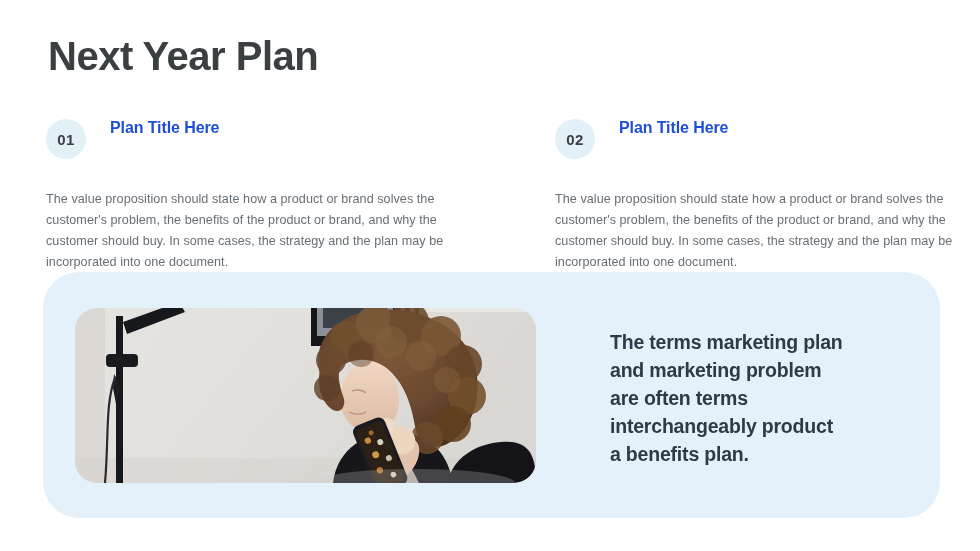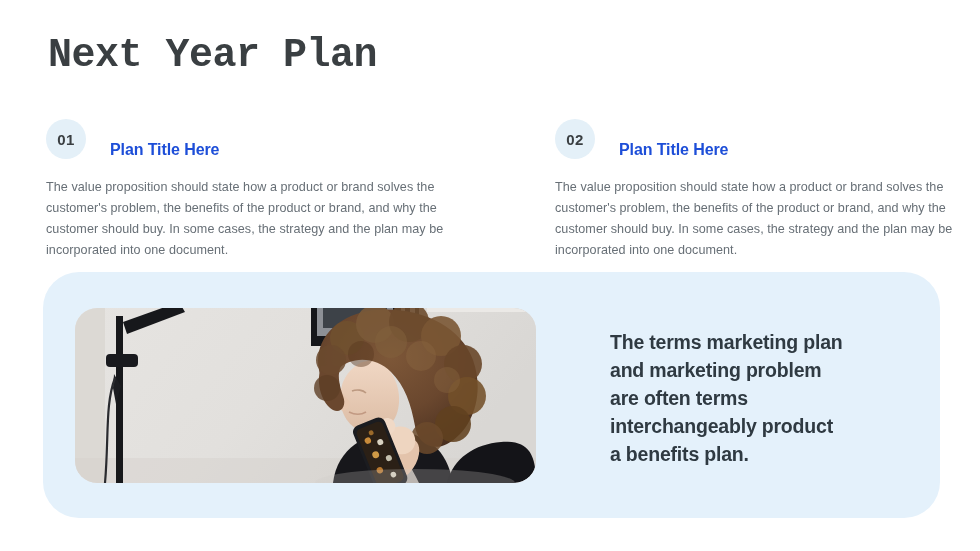--- a/index.html
+++ b/index.html
@@ -26,34 +26,33 @@
   .slide-title {
     position: absolute;
     left: 48px;
     top: 33px;
     font-size: 40px;
     font-weight: bold;
     letter-spacing: -0.5px;
     color: #3a3f42;
     line-height: 1.15;
     white-space: nowrap;
-    font-family: Liberation Mono, monospace;
   }
 
   
   .plan-col {
     position: absolute;
     width: 412px;
   }
   .plan-col-1 { left: 46px; top: 119px; }
   .plan-col-2 { left: 555px; top: 119px; }
 
   .plan-head {
     display: flex;
-    align-items: flex-end;
+    align-items: flex-start;
     height: 40px;
   }
   .plan-badge {
     width: 40px;
     height: 40px;
     border-radius: 50%;
     background: #e4f0f8;
     display: flex;
     align-items: center;
     justify-content: center;
@@ -64,21 +63,21 @@
     letter-spacing: 0.3px;
   }
   .plan-title {
     margin-left: 24px;
     font-size: 16px;
     font-weight: bold;
     color: #1d4ed8;
     letter-spacing: -0.1px;
   }
   .plan-body {
-    margin-top: 18px;
+    margin-top: 30px;
     font-size: 12.6px;
     line-height: 21px;
     color: #676f76;
     width: 408px;
     letter-spacing: 0.05px;
   }
 
   
   .feature-panel {
     position: absolute;

